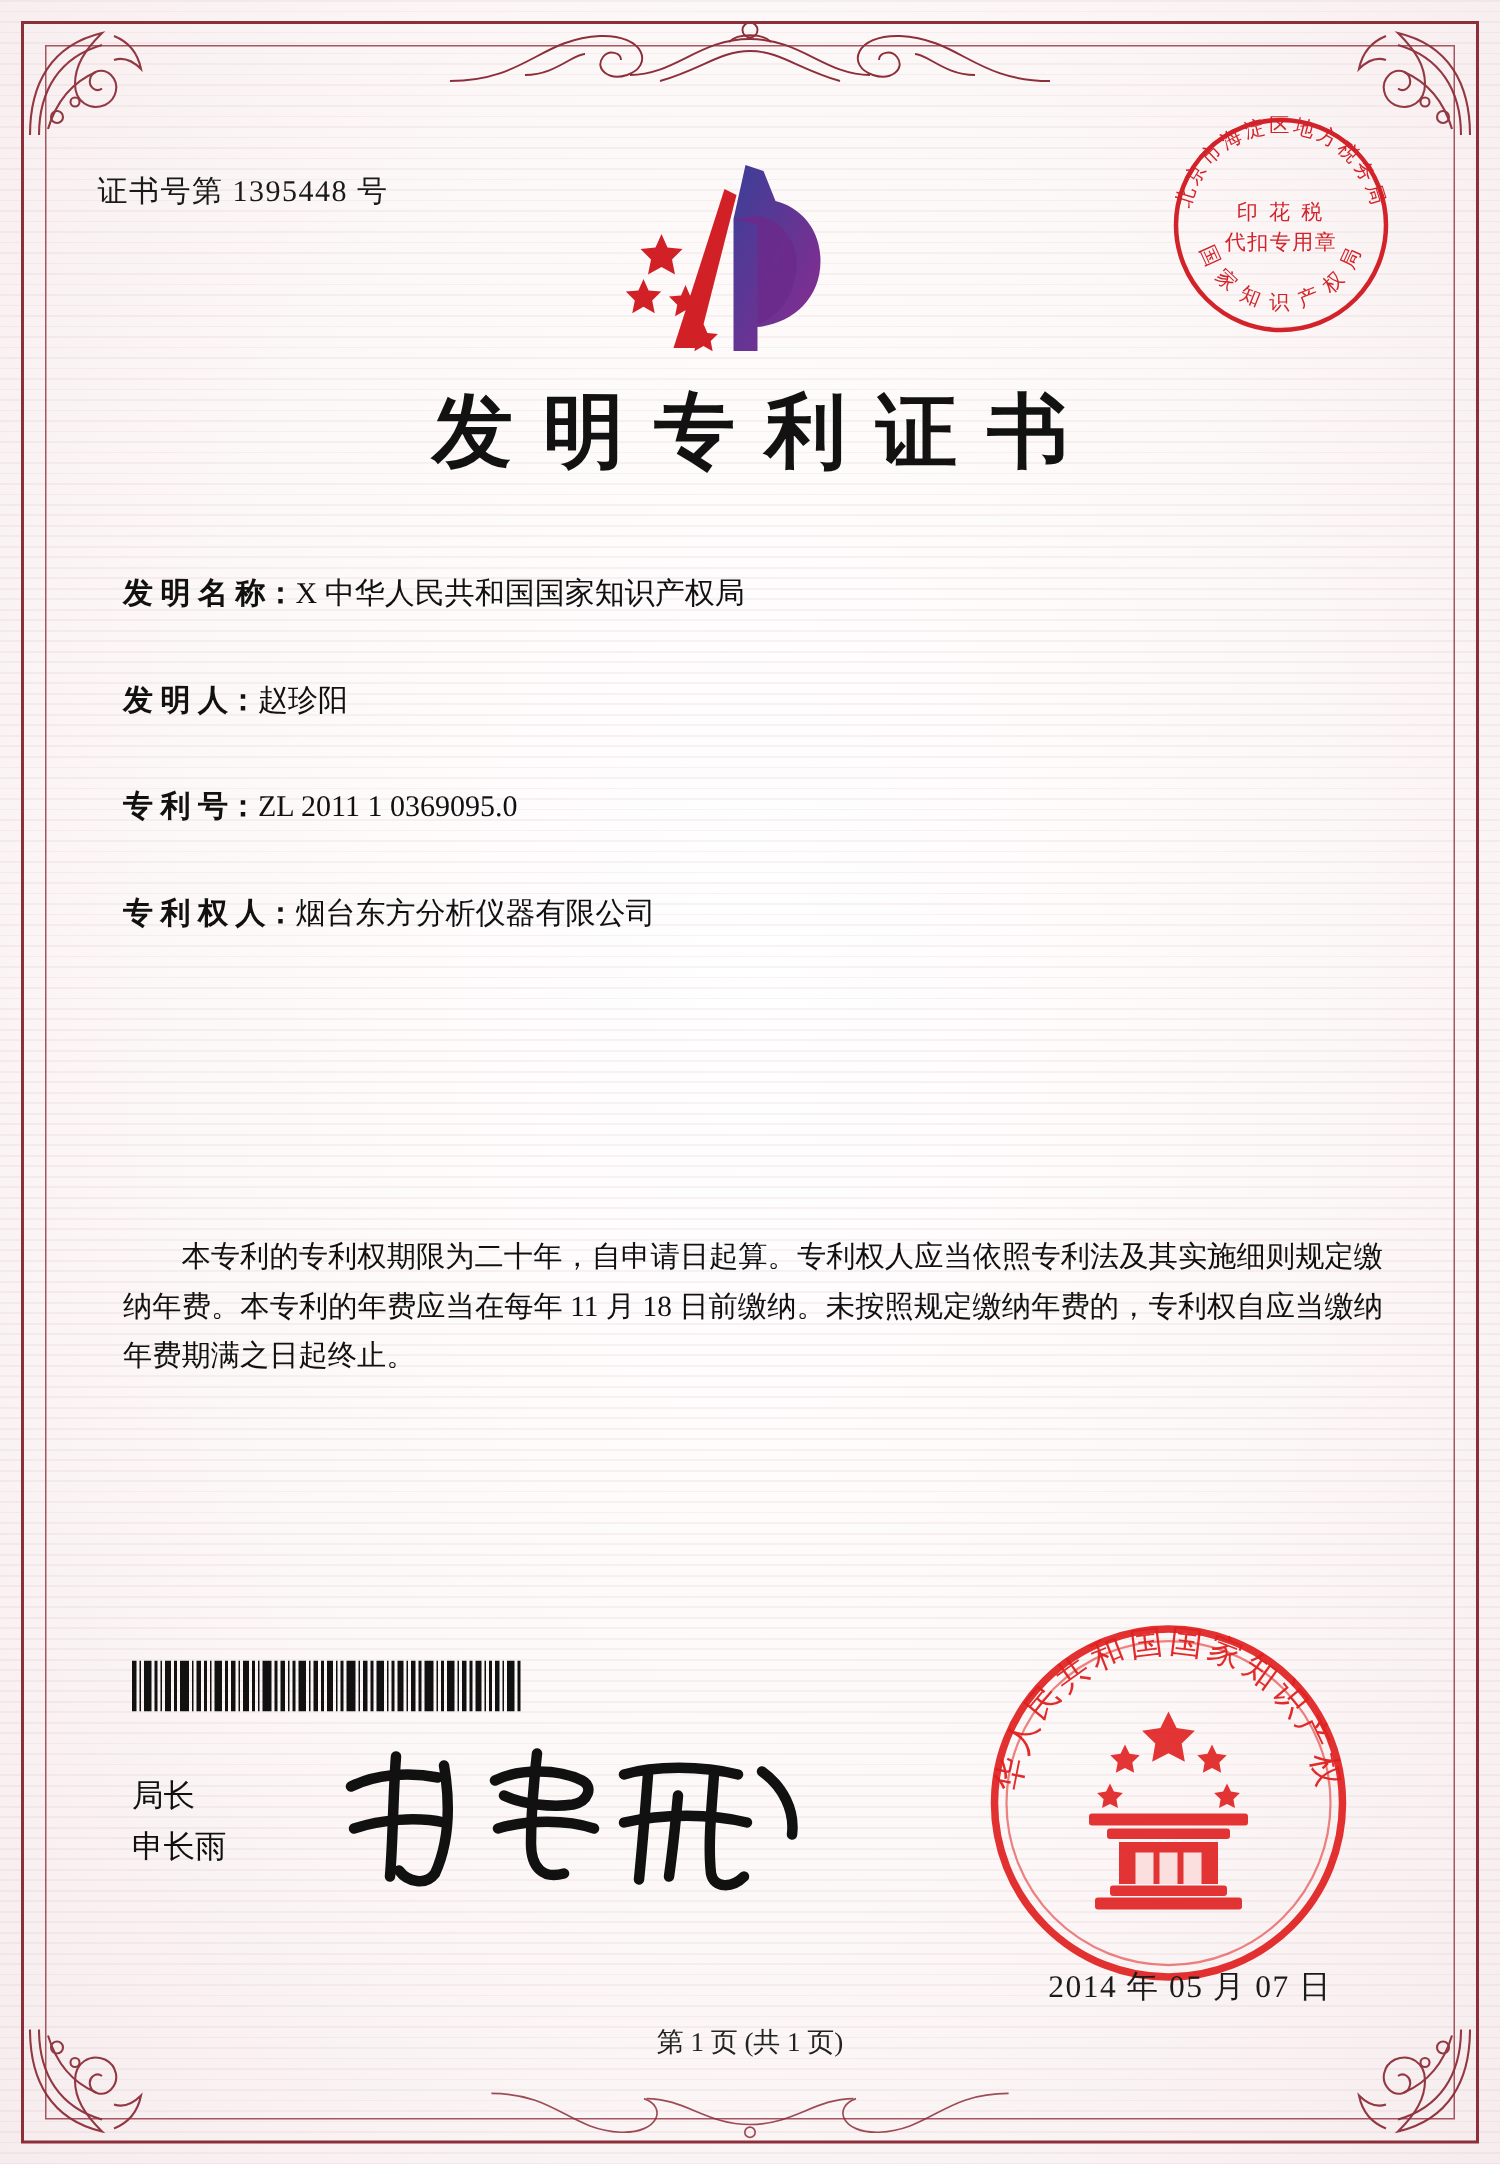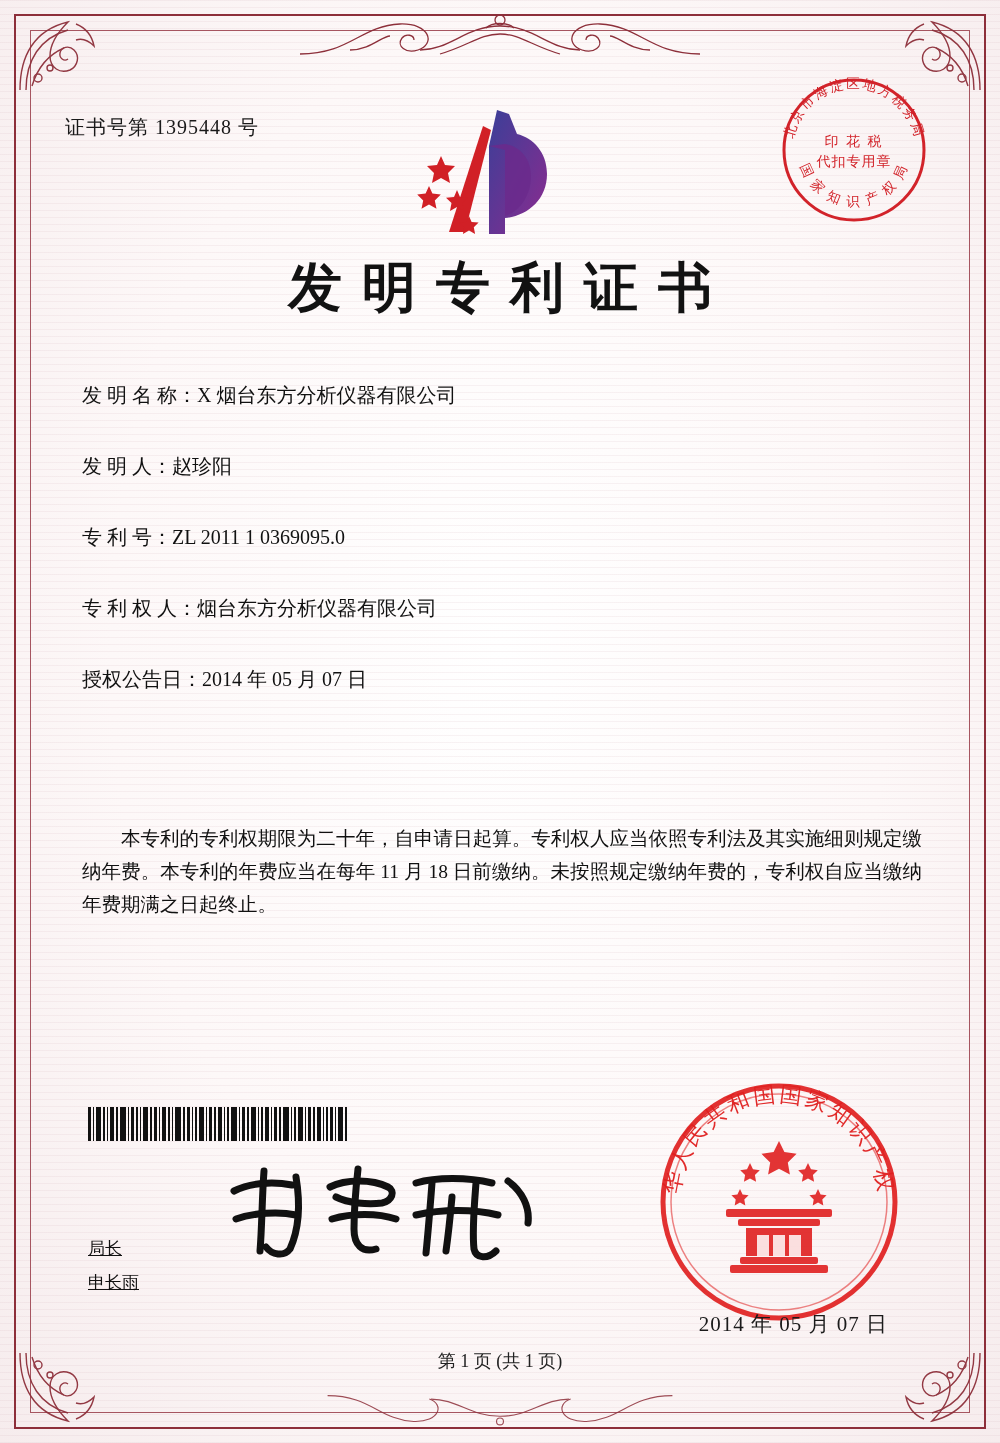--- a/index.html
+++ b/index.html
@@ -138,20 +138,21 @@
     top: 330px;
   }
   .field {
     font-size: 20px;
     color: #111;
     margin-bottom: 44px;
     white-space: nowrap;
   }
   .field .lbl {
     display: inline-block;
+    font-weight: bold;
   }
   .field .val {
     display: inline-block;
   }
 
   .paras {
     position: absolute;
     left: 22px;
     right: 18px;
     top: 770px;
@@ -179,25 +180,24 @@
   .barcode i {
     display: block;
     background: #111;
     height: 100%;
     margin-right: 2px;
   }
 
   .signature-block {
     position: absolute;
     left: 28px;
-    top: 1180px;
-    font-size: 17px;
+    top: 1128px;
+    font-size: 21px;
     line-height: 34px;
     color: #111;
-    text-decoration: underline;
   }
 
   .hand-sign {
     position: absolute;
     left: 160px;
     top: 1105px;
     width: 330px;
     height: 110px;
     color: #111;
   }
@@ -342,33 +342,30 @@
         </text>
         <text x="80" y="76" font-size="14" fill="#d2232a" text-anchor="middle" letter-spacing="2" font-family="Liberation Serif, serif">印 花 税</text>
         <text x="80" y="96" font-size="14" fill="#d2232a" text-anchor="middle" letter-spacing="1" font-family="Liberation Serif, serif">代扣专用章</text>
       </svg>
     </div>
 
     <div class="title">发明专利证书</div>
 
     <div class="fields">
       <div class="field">
-        <span class="lbl">发 明 名 称：</span><span class="val">X 烟台东方分析仪器有限公司</span>
+        <span class="lbl">发 明 名 称：</span><span class="val">X 中华人民共和国国家知识产权局</span>
       </div>
       <div class="field">
         <span class="lbl">发 明 人：</span><span class="val">赵珍阳</span>
       </div>
       <div class="field">
         <span class="lbl">专 利 号：</span><span class="val">ZL 2011 1 0369095.0</span>
       </div>
       <div class="field">
         <span class="lbl">专 利 权 人：</span><span class="val">烟台东方分析仪器有限公司</span>
-      </div>
-      <div class="field">
-        <span class="lbl">授权公告日：</span><span class="val">2014 年 05 月 07 日</span>
       </div>
     </div>
 
     <div class="paras">
       <p>本专利的专利权期限为二十年，自申请日起算。专利权人应当依照专利法及其实施细则规定缴纳年费。本专利的年费应当在每年 11 月 18 日前缴纳。未按照规定缴纳年费的，专利权自应当缴纳年费期满之日起终止。</p>
     </div>
 
     <div class="barcode">
       <i style="width:3px"></i>
         <i style="width:1px"></i>

